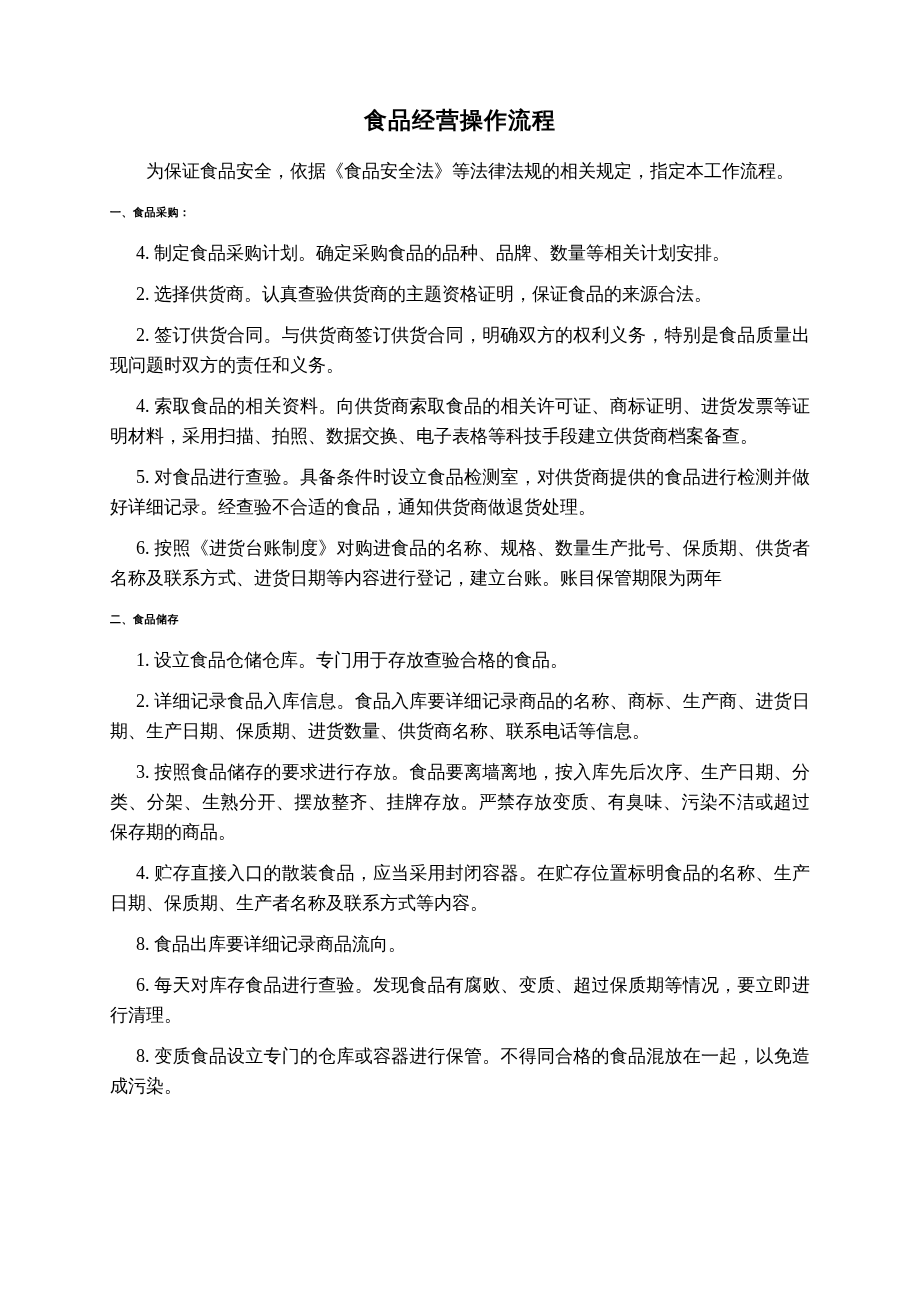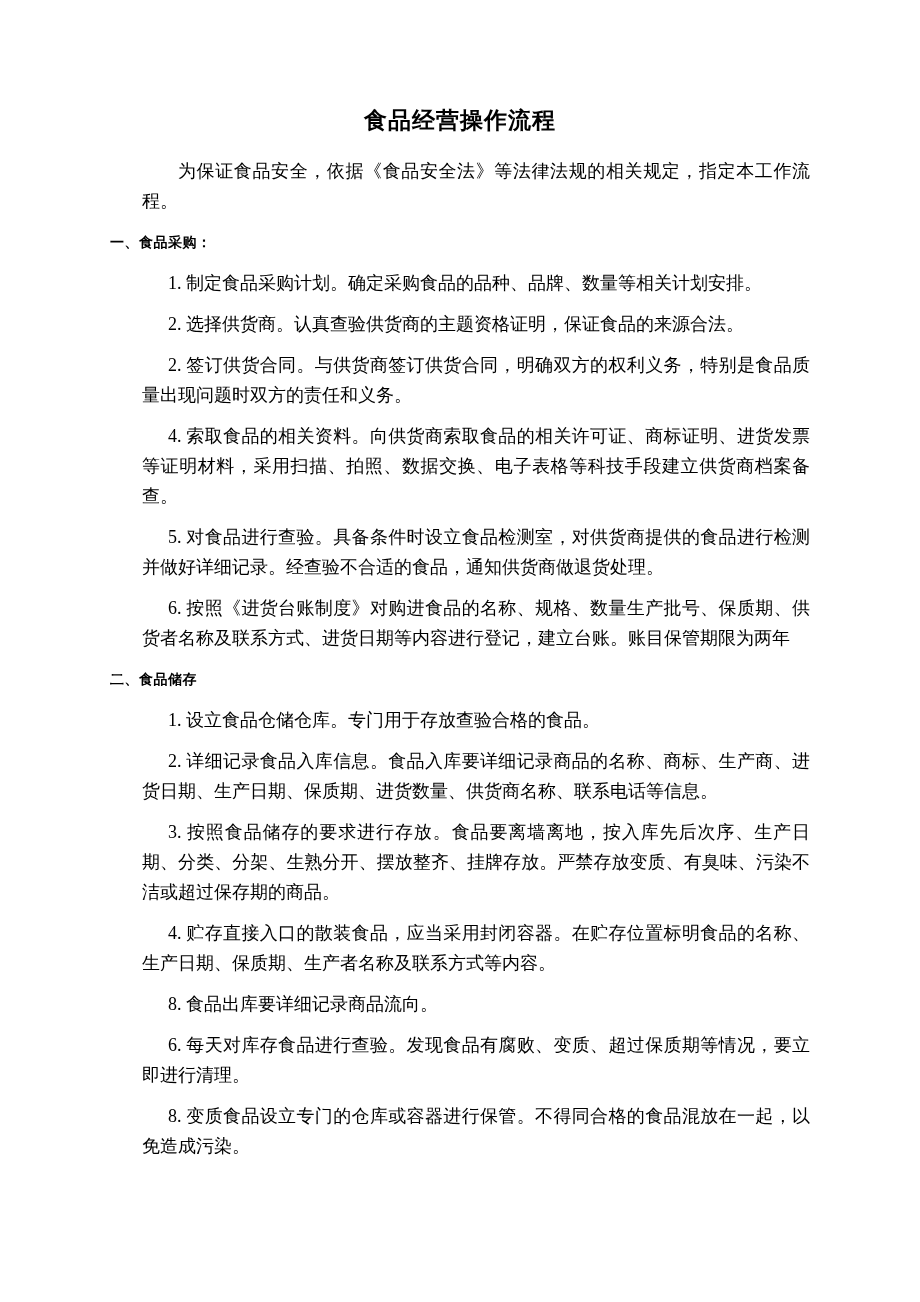--- a/index.html
+++ b/index.html
@@ -29,48 +29,47 @@
     letter-spacing: 1px;
   }
   .doc-paragraph,
   .doc-heading {
     font-size: 18px;
     line-height: 30px;
     margin: 0 0 11px 0;
   }
   .doc-paragraph {
     text-align: justify;
-    margin-left: 32px;
   }
   .intro-paragraph {
     text-indent: 36px;
   }
   .numbered-paragraph {
     text-indent: 26px;
   }
   .doc-heading {
     font-weight: bold;
     text-align: left;
     font-family: "Liberation Sans", "DejaVu Sans", sans-serif;
-    font-size: 14px;
+    font-size: 11px;
     letter-spacing: 0.5px;
   }
 </style>
 </head>
 <body>
 
 <div class="page">
 
   <h1 class="doc-title">食品经营操作流程</h1>
 
   <p class="doc-paragraph intro-paragraph">为保证食品安全，依据《食品安全法》等法律法规的相关规定，指定本工作流程。</p>
 
   <h2 class="doc-heading">一、食品采购：</h2>
 
-  <p class="doc-paragraph numbered-paragraph">1. 制定食品采购计划。确定采购食品的品种、品牌、数量等相关计划安排。</p>
+  <p class="doc-paragraph numbered-paragraph">4. 制定食品采购计划。确定采购食品的品种、品牌、数量等相关计划安排。</p>
   <p class="doc-paragraph numbered-paragraph">2. 选择供货商。认真查验供货商的主题资格证明，保证食品的来源合法。</p>
   <p class="doc-paragraph numbered-paragraph">2. 签订供货合同。与供货商签订供货合同，明确双方的权利义务，特别是食品质量出现问题时双方的责任和义务。</p>
   <p class="doc-paragraph numbered-paragraph">4. 索取食品的相关资料。向供货商索取食品的相关许可证、商标证明、进货发票等证明材料，采用扫描、拍照、数据交换、电子表格等科技手段建立供货商档案备查。</p>
   <p class="doc-paragraph numbered-paragraph">5. 对食品进行查验。具备条件时设立食品检测室，对供货商提供的食品进行检测并做好详细记录。经查验不合适的食品，通知供货商做退货处理。</p>
   <p class="doc-paragraph numbered-paragraph">6. 按照《进货台账制度》对购进食品的名称、规格、数量生产批号、保质期、供货者名称及联系方式、进货日期等内容进行登记，建立台账。账目保管期限为两年</p>
 
   <h2 class="doc-heading">二、食品储存</h2>
 
   <p class="doc-paragraph numbered-paragraph">1. 设立食品仓储仓库。专门用于存放查验合格的食品。</p>
   <p class="doc-paragraph numbered-paragraph">2. 详细记录食品入库信息。食品入库要详细记录商品的名称、商标、生产商、进货日期、生产日期、保质期、进货数量、供货商名称、联系电话等信息。</p>

